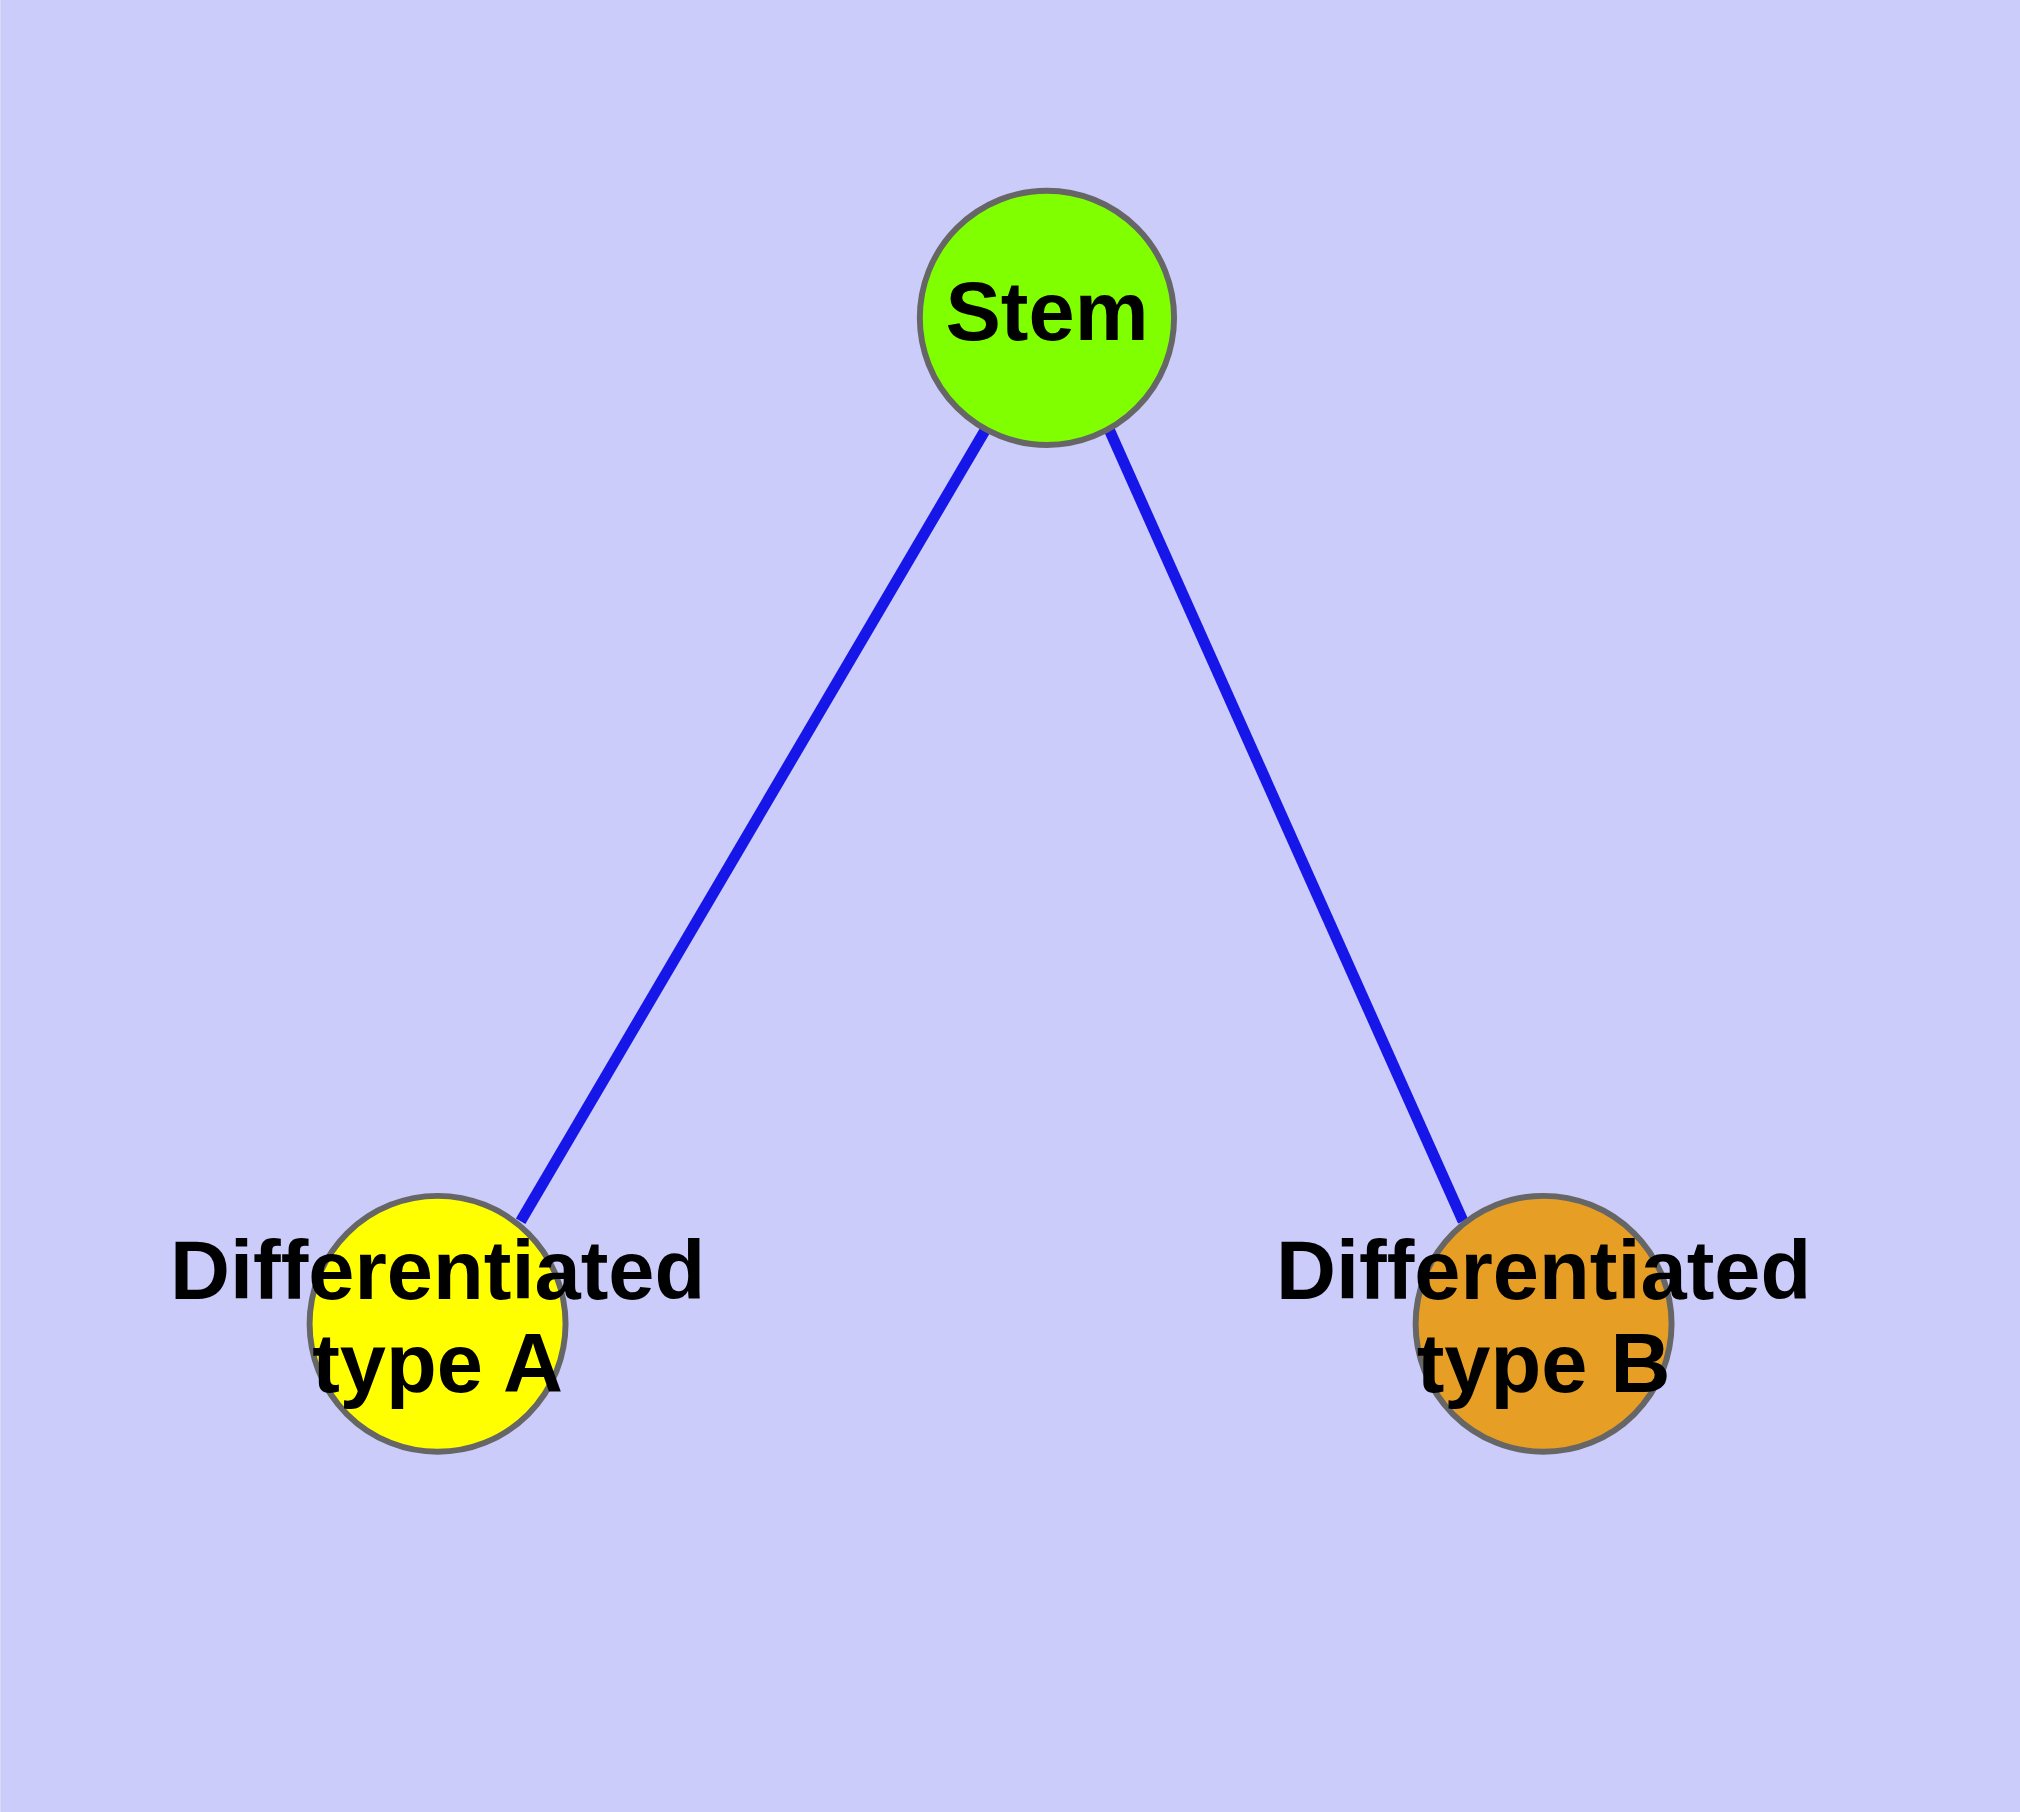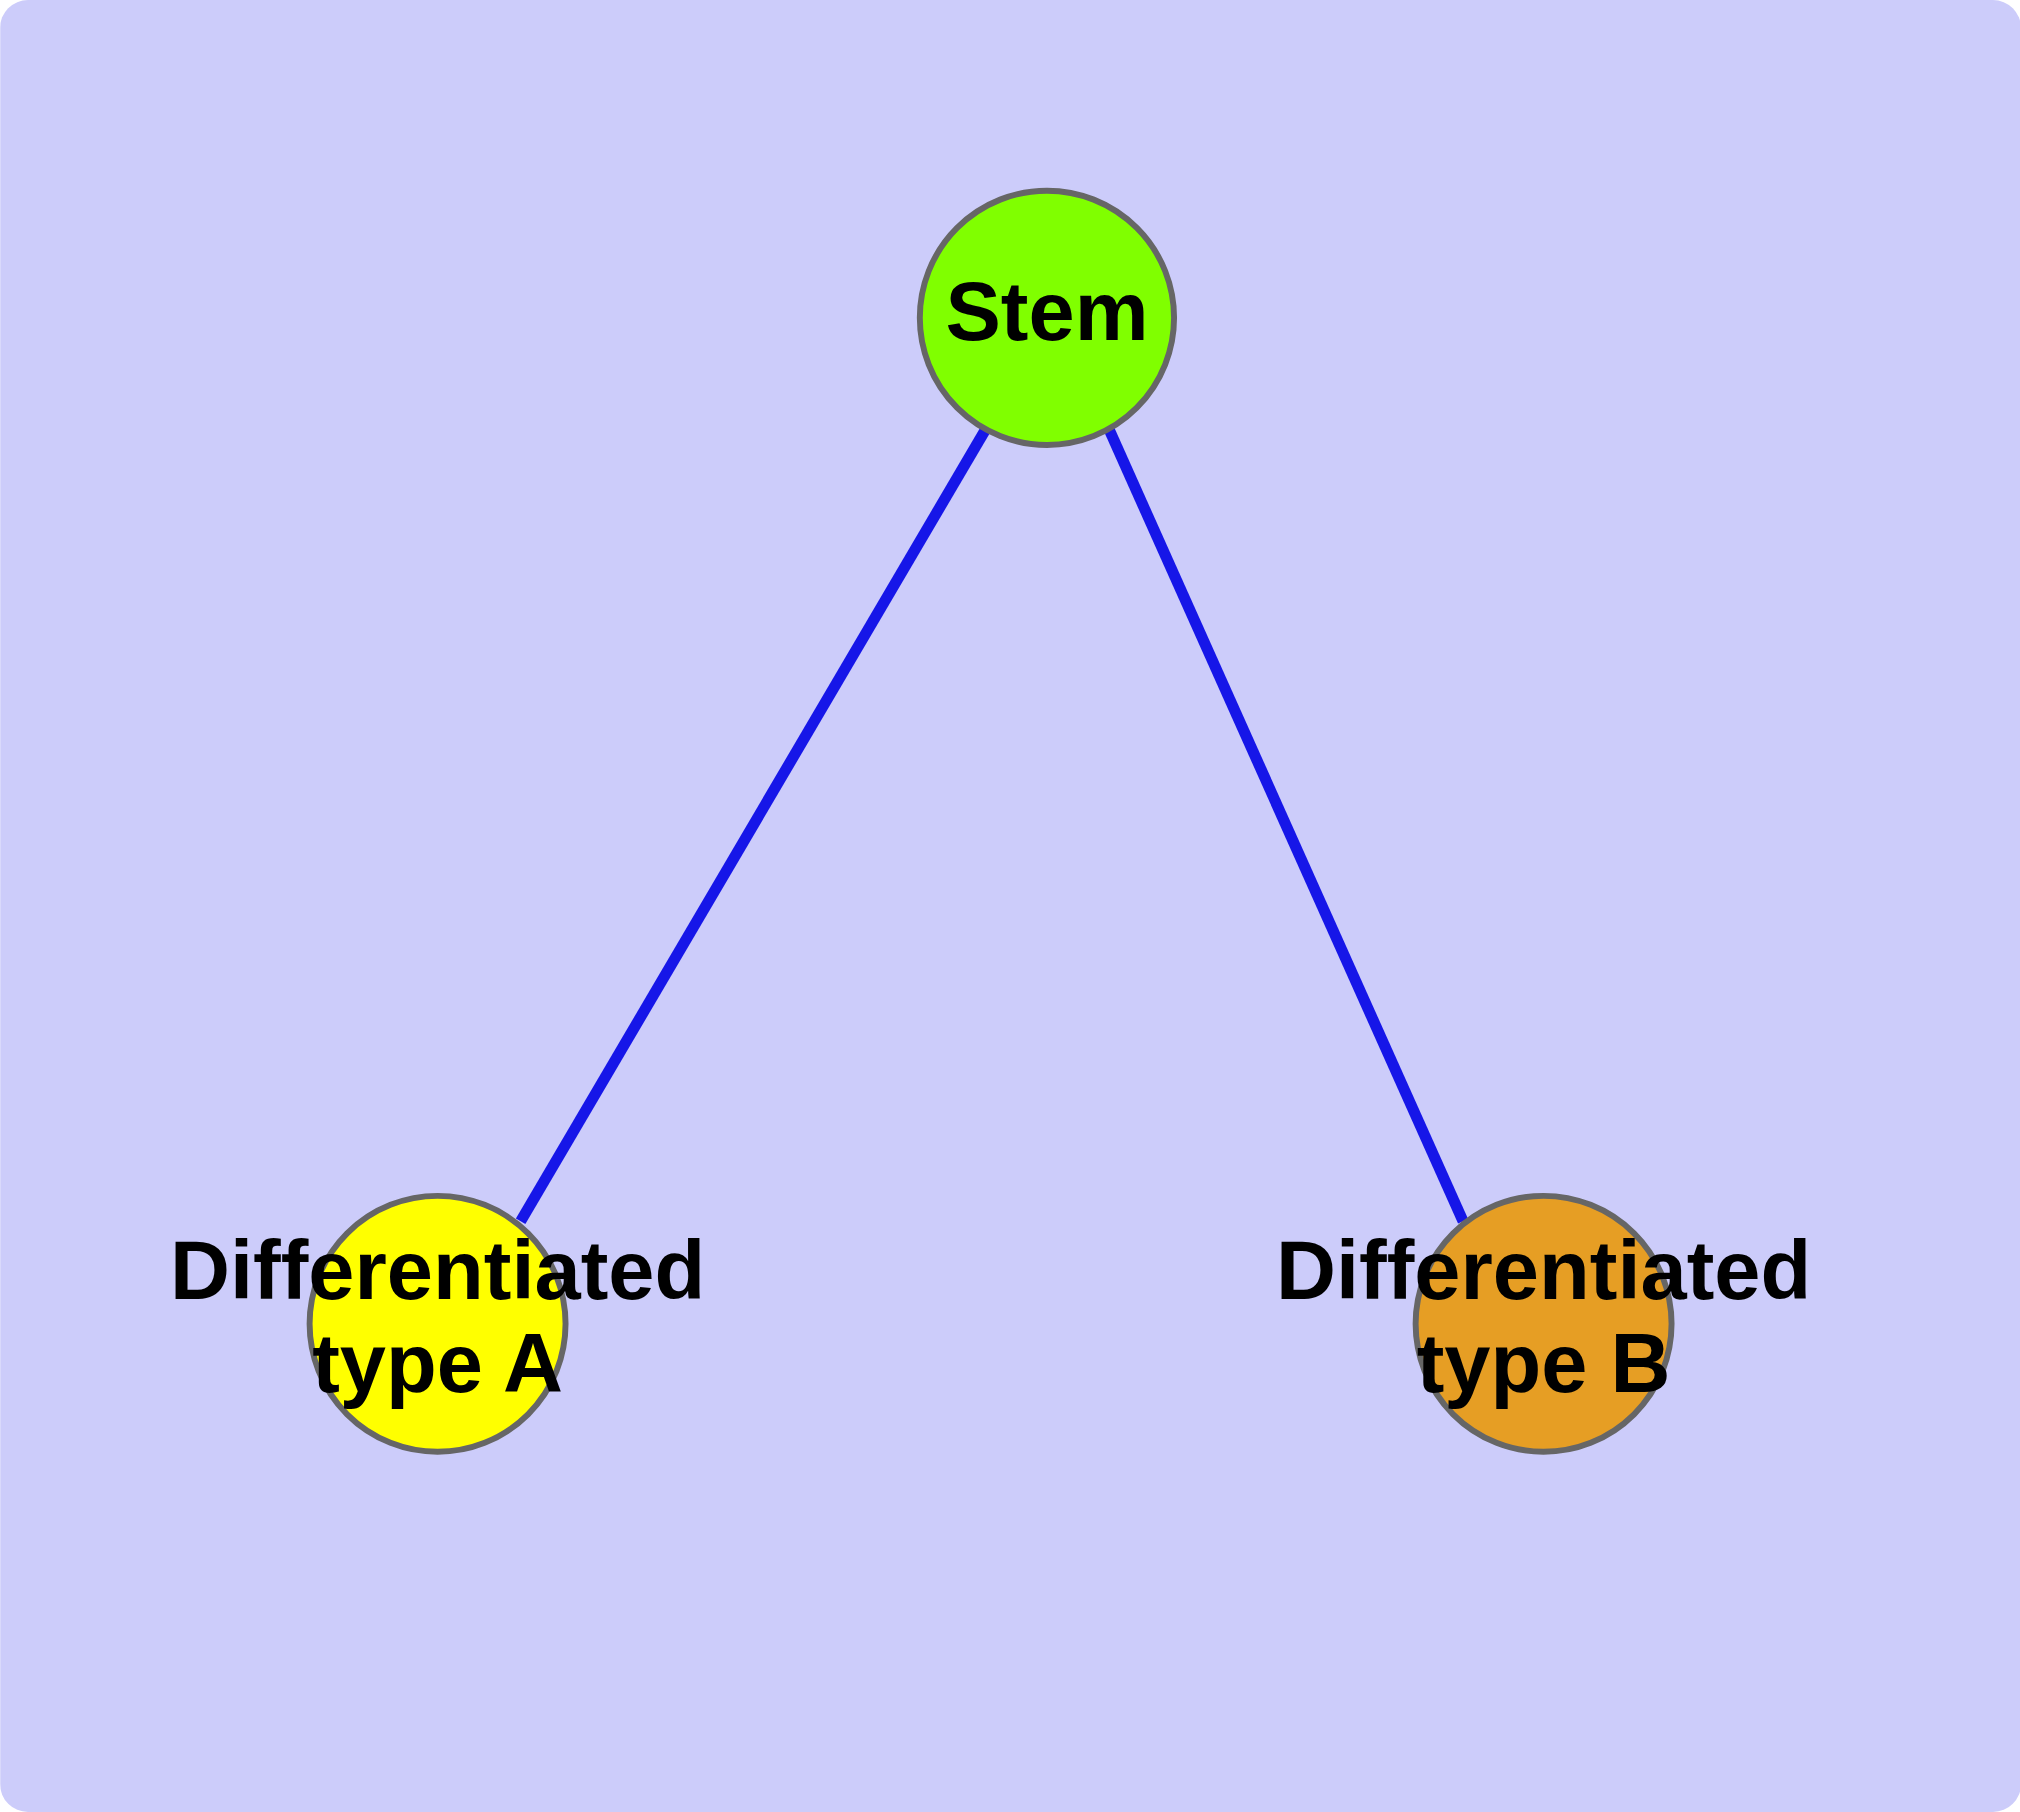--- a/index.html
+++ b/index.html
@@ -26,21 +26,21 @@
     font-weight: bold;
     fill: #000000;
     text-anchor: middle;
     paint-order: normal;
     dominant-baseline: middle;
   }
 </style>
 </head>
 <body>
 
-<div id="canvas" style="width: 2021px; height: 1812px; border-radius: 28px;">
+<div id="canvas" style="width: 2021px; height: 1812px;">
   <svg id="graph-svg" viewBox="0 0 2384 2138" xmlns="http://www.w3.org/2000/svg">
 
     <rect id="bg-rect" x="0" y="0" width="2384" height="2138" fill="#ccccfa"></rect>
 
     <g id="edges-layer">
         <line x1="1163" y1="506" x2="614" y2="1441" stroke="#1616e8" stroke-width="13" stroke-linecap="butt"></line>
         <line x1="1308" y1="506" x2="1726" y2="1441" stroke="#1616e8" stroke-width="13" stroke-linecap="butt"></line>
       </g>
     <g id="nodes-layer">
         <circle cx="1235" cy="375" r="150" fill="#80ff00" stroke="#666666" stroke-width="7"></circle>

